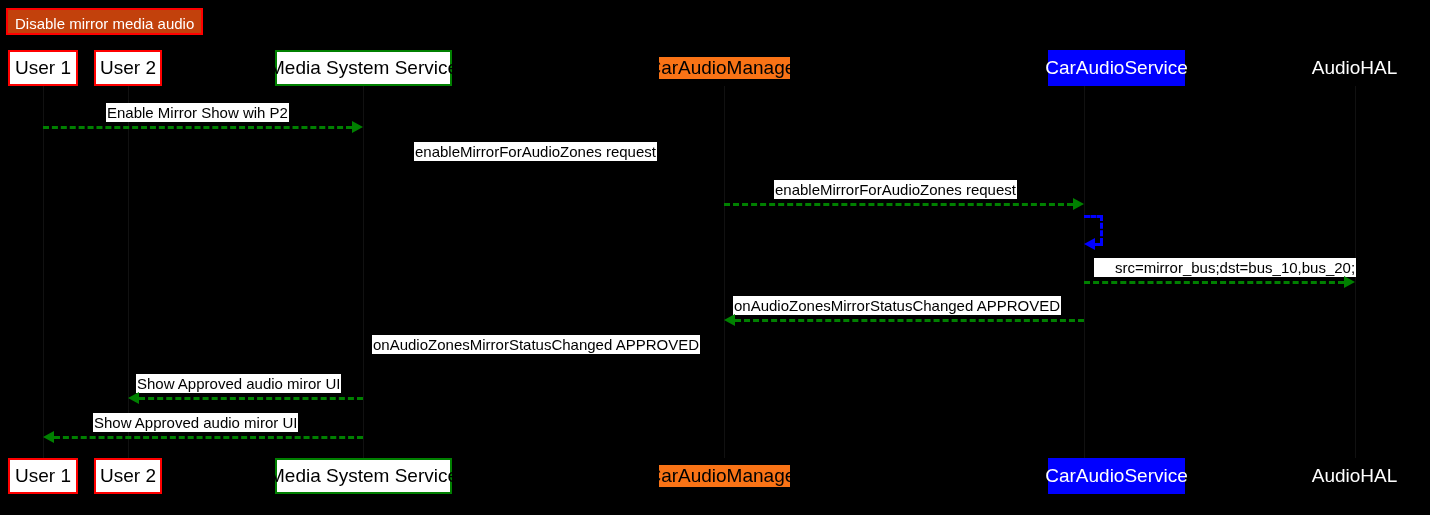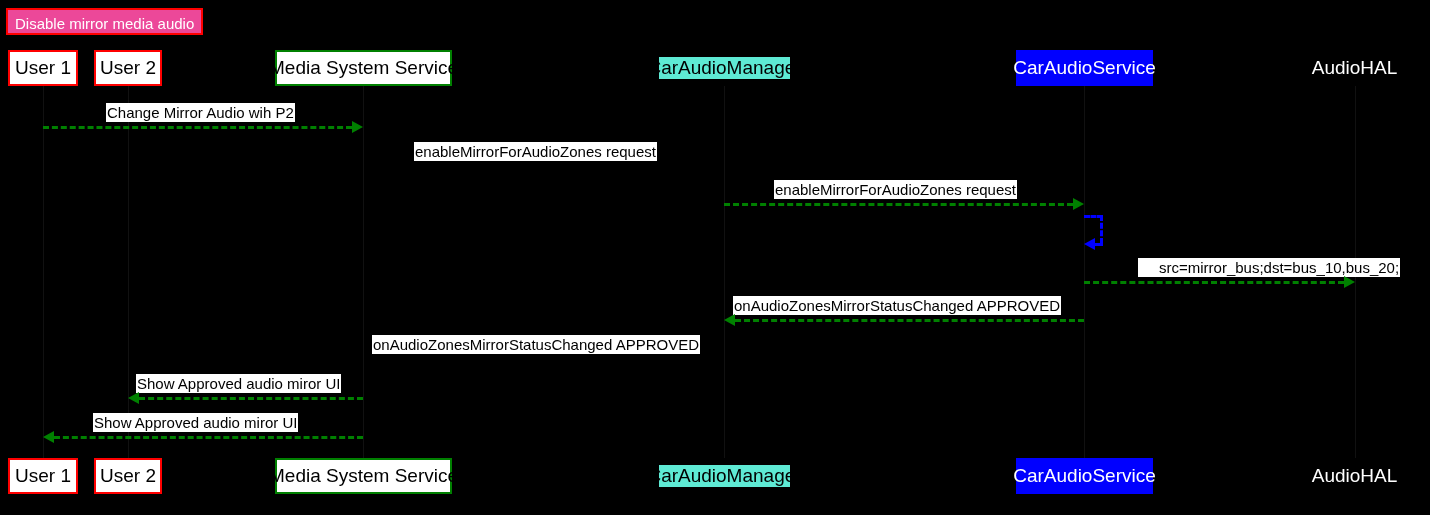--- a/index.html
+++ b/index.html
@@ -16,21 +16,21 @@
     height: 515px;
     background: #000000;
     overflow: hidden;
   }
   .abs { position: absolute; }
 
   
   .title-box {
     left: 6px;
     top: 8px;
-    background: #ec4899;
+    background: #c2410c;
     border: 2px solid #ff0000;
     color: #ffffff;
     font-size: 15px;
     line-height: 18px;
     padding: 5px 7px 0 7px;
     white-space: nowrap;
   }
 
   
   .actor {
@@ -42,29 +42,30 @@
     align-items: center;
     justify-content: center;
   }
   .actor.framed {
     background: #ffffff;
     color: #000000;
   }
   .actor.red { border: 2px solid #ff0000; }
   .actor.green { border: 2px solid #008000; }
   .actor.plainwhite {
-    background: #5eead4;
+    background: #f97316;
     color: #000000;
     border: none;
     justify-content: center;
   }
   .actor.blue {
     background: #0000ff;
     color: #ffffff;
     border: none;
+    margin-left: 32px;
   }
   .actor.none {
     background: transparent;
     color: #ffffff;
     border: none;
   }
 
   
   .lifeline {
     width: 1px;
@@ -135,36 +136,36 @@
   <div class="abs actor plainwhite" style="left:659px; top:57px; width:131px; height:22px;">
     <span>CarAudioManager</span>
   </div>
   <div class="abs actor blue" style="left:1016px; top:50px; width:137px; height:36px;">
     <span>CarAudioService</span>
   </div>
   <div class="abs actor none" style="left:1315px; top:57px; width:79px; height:22px;">
     <span>AudioHAL</span>
   </div>
 
-  <div class="abs msg-label" style="left:106px; top:103px;">Change Mirror Audio wih P2</div>
+  <div class="abs msg-label" style="left:106px; top:103px;">Enable Mirror Show wih P2</div>
   <div class="abs arrow-line" style="left:43px; top:126px; width:309px;"></div>
   <div class="abs arrow-head right" style="left:352px; top:121px;"></div>
 
   <div class="abs msg-label" style="left:414px; top:142px;">enableMirrorForAudioZones request</div>
 
   <div class="abs msg-label" style="left:774px; top:180px;">enableMirrorForAudioZones request</div>
   <div class="abs arrow-line" style="left:724px; top:203px; width:349px;"></div>
   <div class="abs arrow-head right" style="left:1073px; top:198px;"></div>
 
   <div class="abs loop-top" style="left:1084px; top:215px; width:19px;"></div>
   <div class="abs loop-side" style="left:1100px; top:215px; height:29px;"></div>
   <div class="abs loop-bottom" style="left:1095px; top:243px; width:8px;"></div>
   <div class="abs arrow-head left blue" style="left:1084px; top:238px;"></div>
 
-  <div class="abs msg-label" style="left:1138px; top:258px;padding-left:21px;">src=mirror_bus;dst=bus_10,bus_20;</div>
+  <div class="abs msg-label" style="left:1094px; top:258px;padding-left:21px;">src=mirror_bus;dst=bus_10,bus_20;</div>
   <div class="abs arrow-line" style="left:1084px; top:281px; width:260px;"></div>
   <div class="abs arrow-head right" style="left:1344px; top:276px;"></div>
 
   <div class="abs msg-label" style="left:733px; top:296px;">onAudioZonesMirrorStatusChanged APPROVED</div>
   <div class="abs arrow-head left" style="left:724px; top:314px;"></div>
   <div class="abs arrow-line" style="left:735px; top:319px; width:349px;"></div>
 
   <div class="abs msg-label" style="left:372px; top:335px;">onAudioZonesMirrorStatusChanged APPROVED</div>
 
   <div class="abs msg-label" style="left:136px; top:374px;">Show Approved audio miror UI</div>

